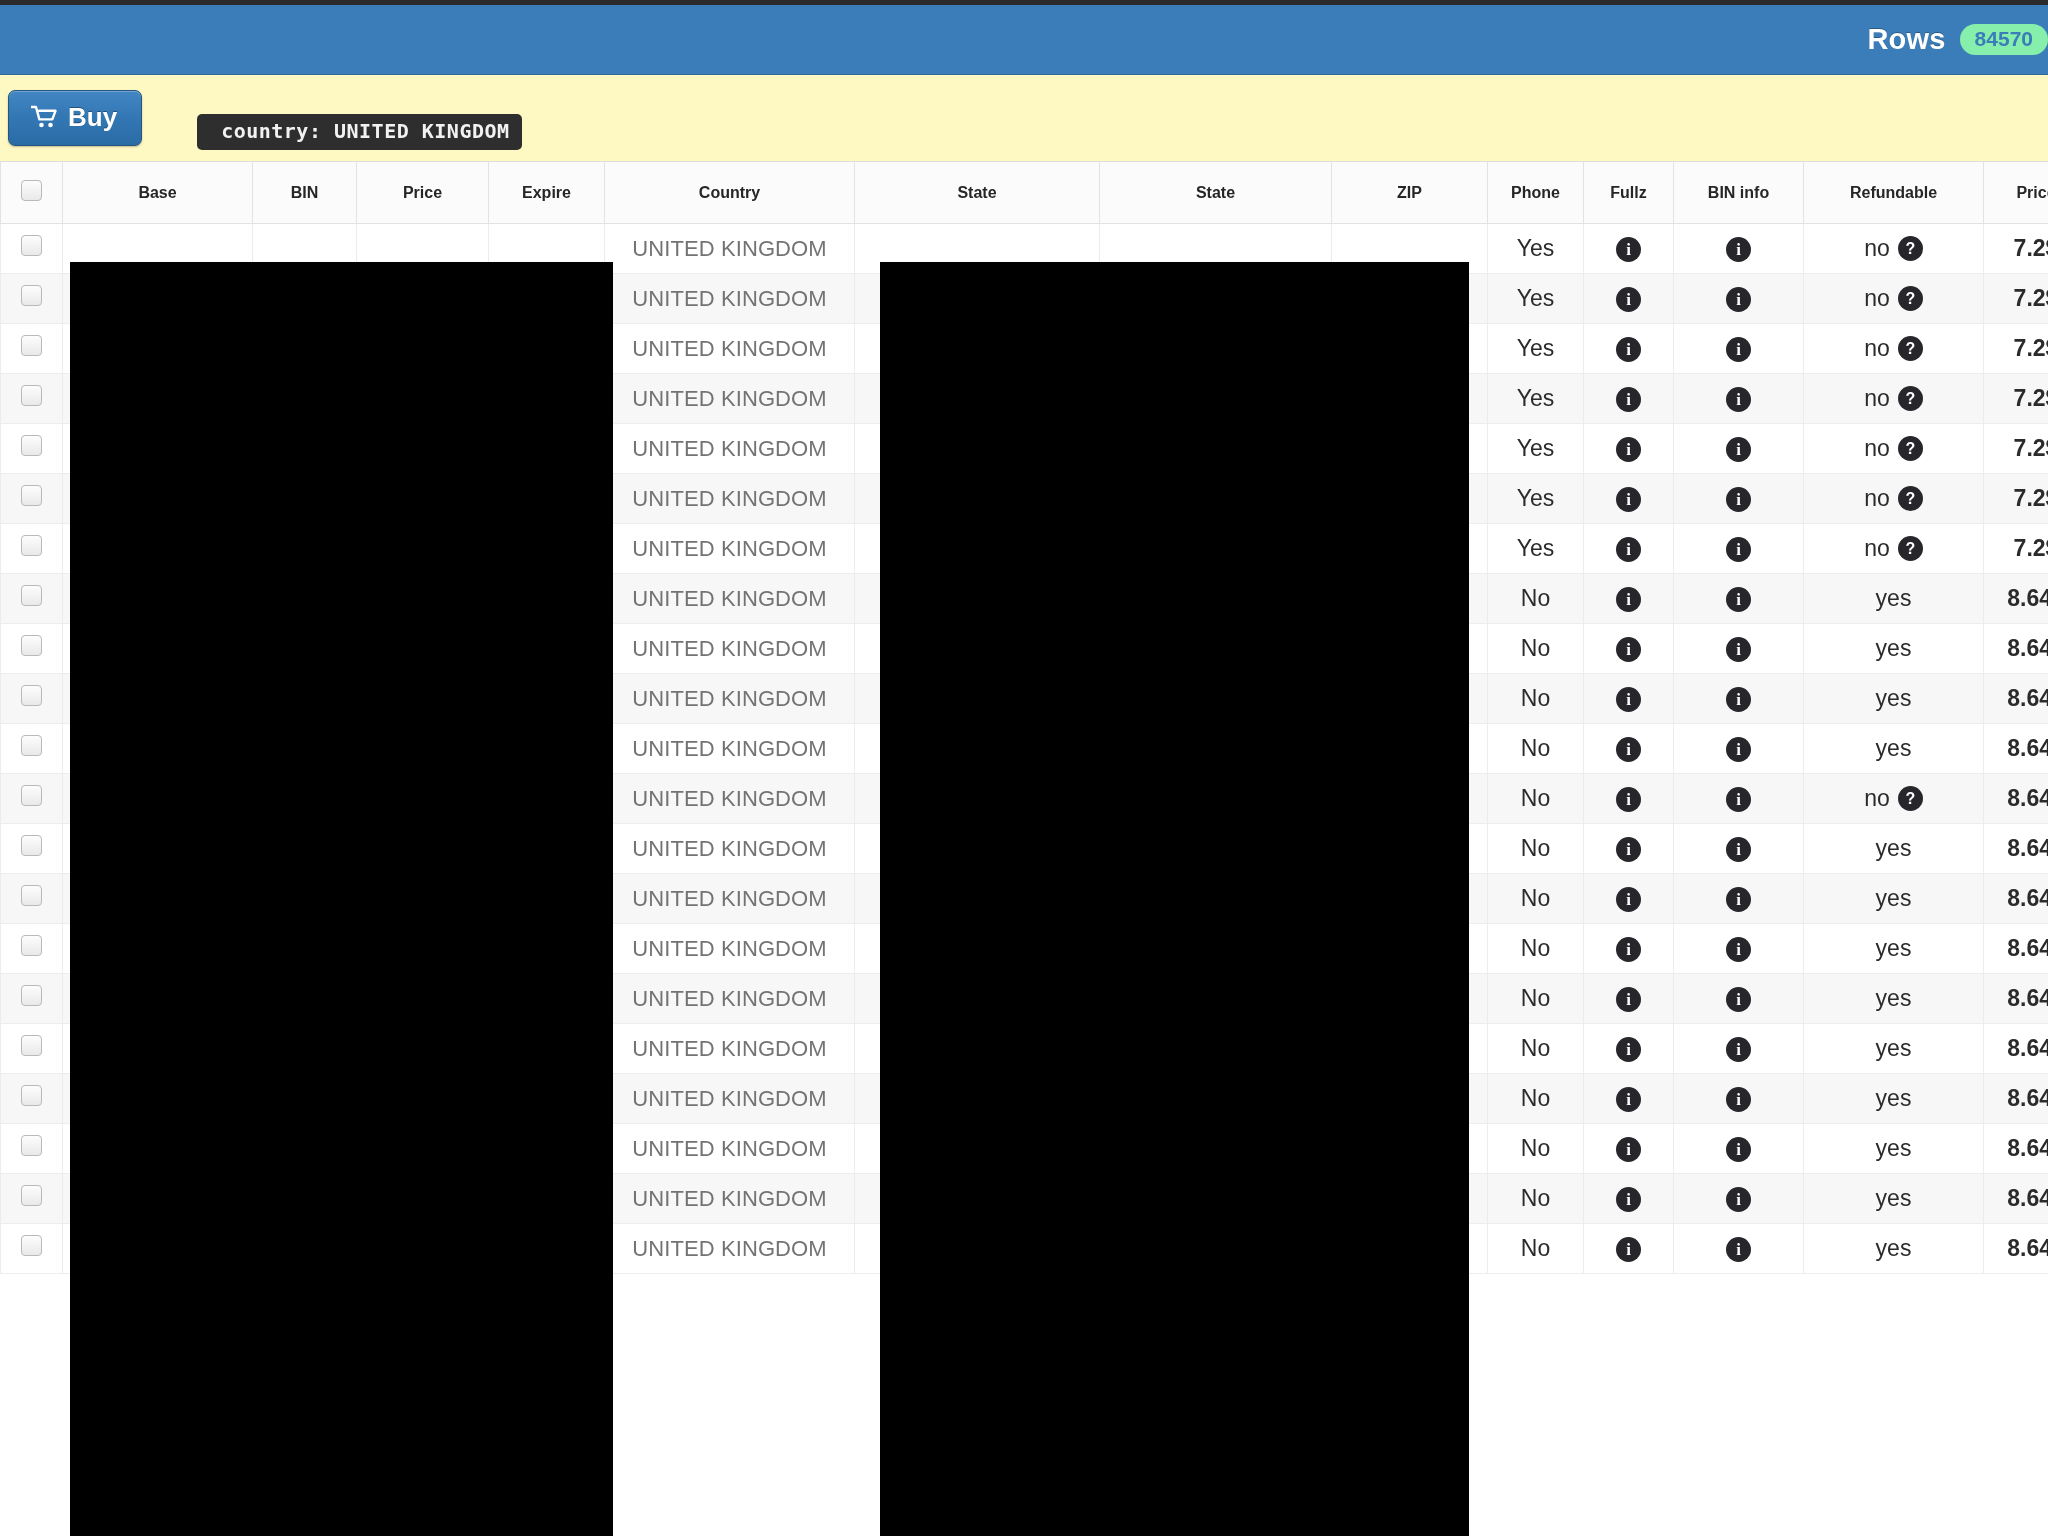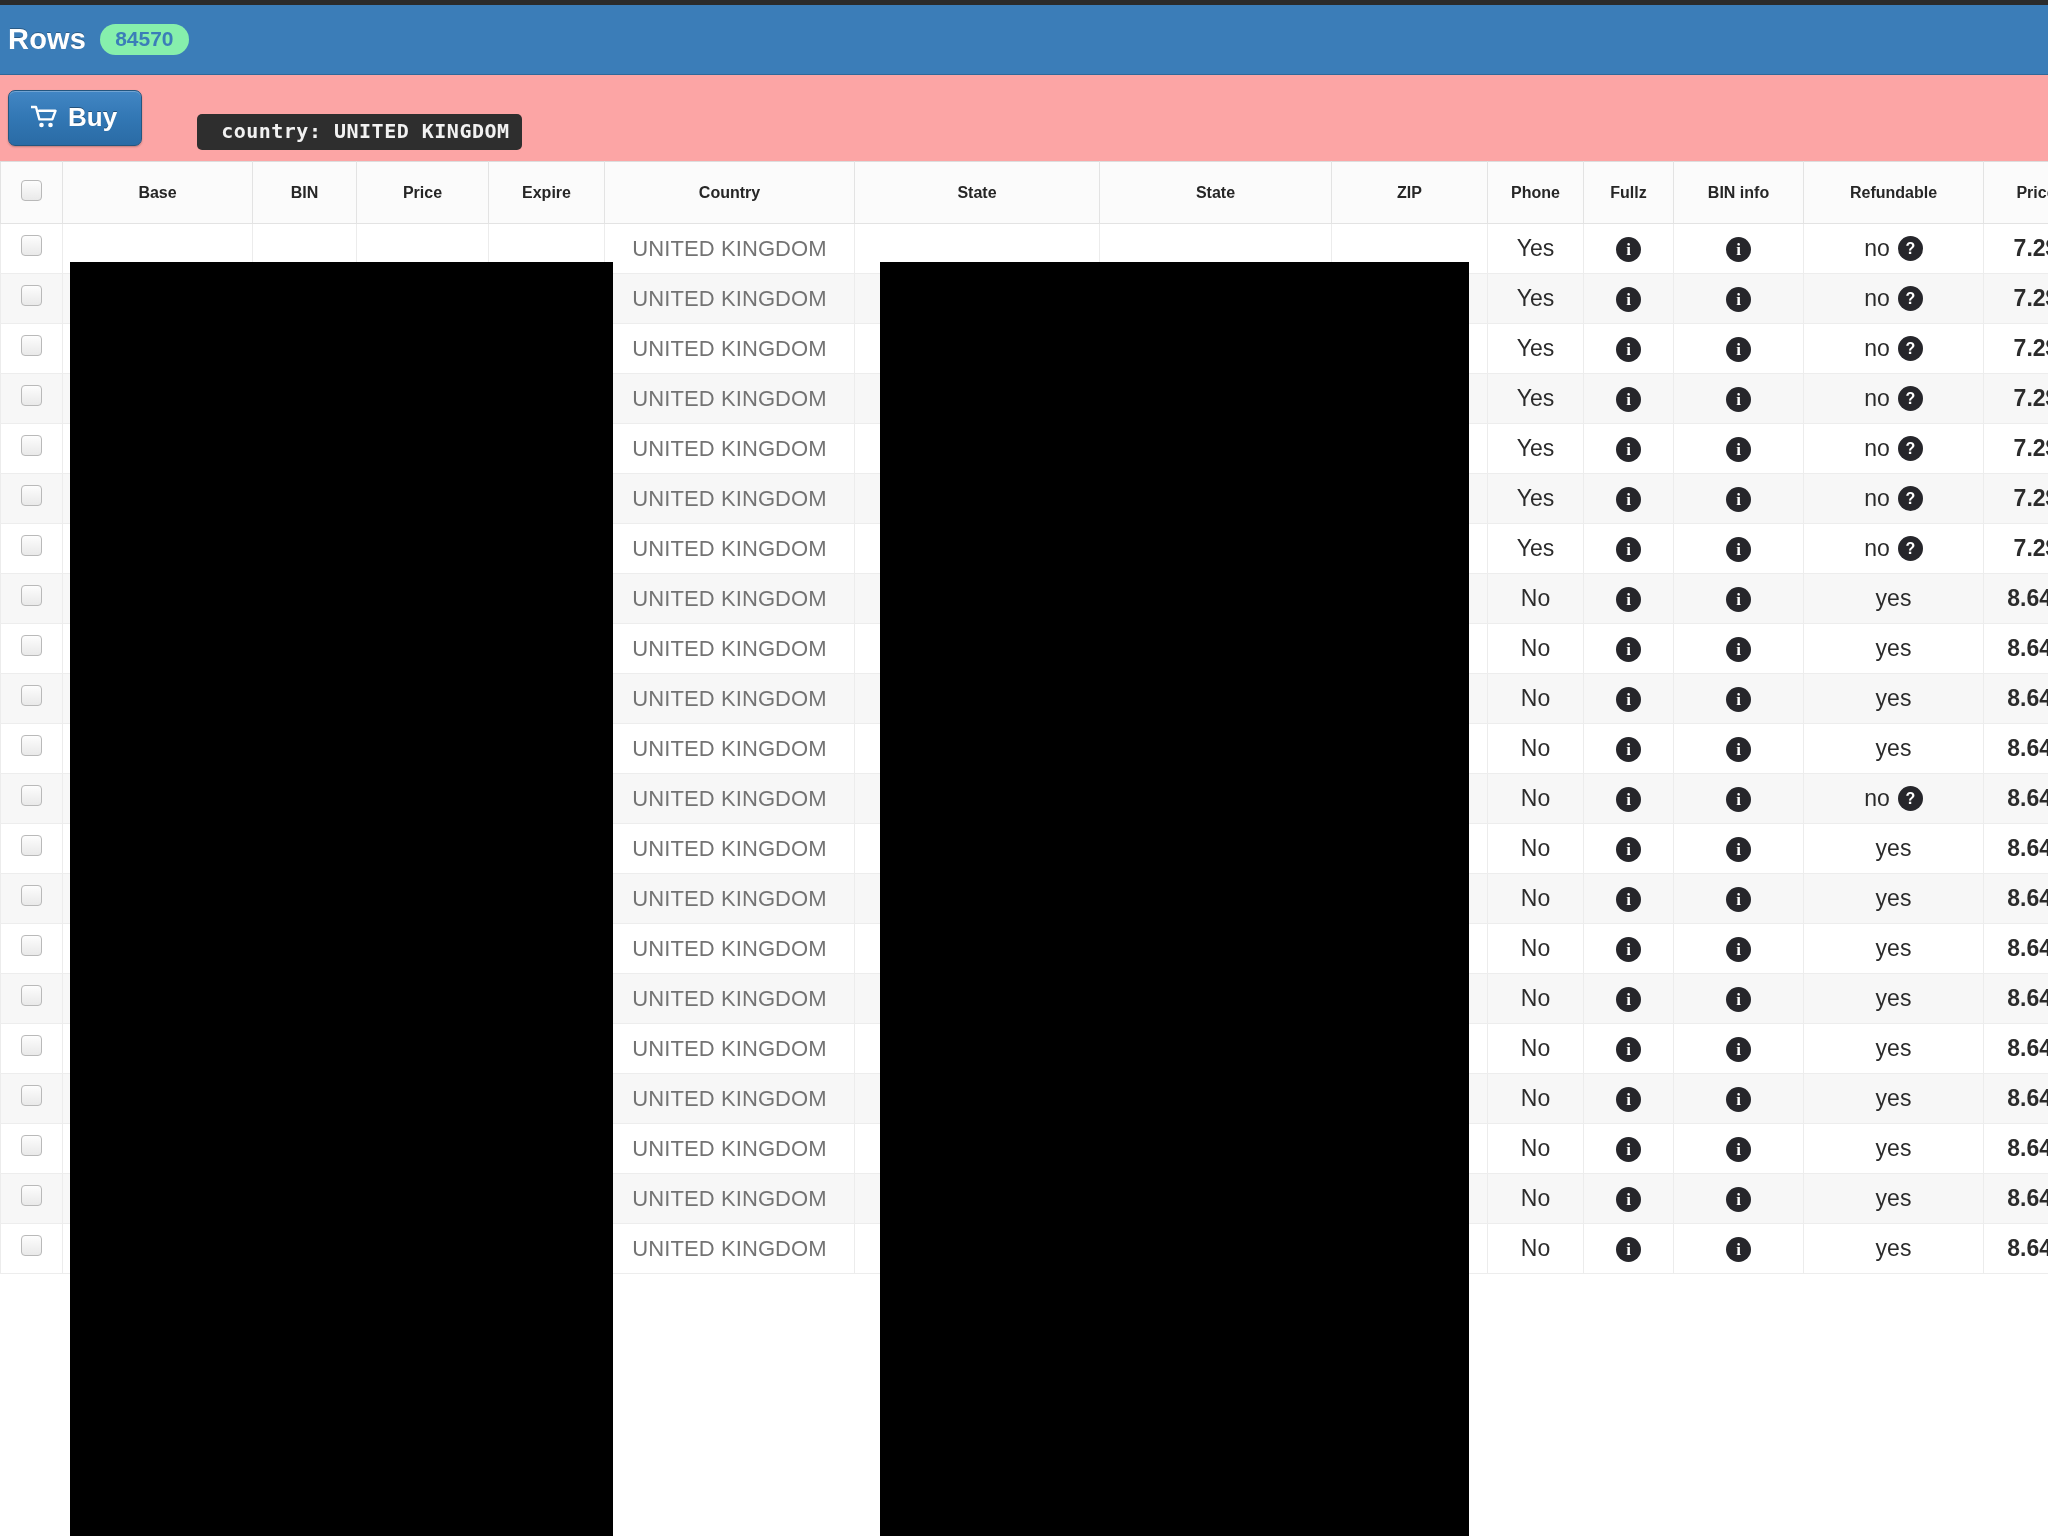--- a/index.html
+++ b/index.html
@@ -19,20 +19,21 @@
   }
 
   
   .header-bar {
     height: 70px;
     background: #3b7db8;
     display: flex;
     align-items: center;
     padding-left: 8px;
     border-bottom: 1px solid #2f6899;
+    justify-content: flex-end;
   }
   .header-title {
     color: #ffffff;
     font-size: 29px;
     font-weight: bold;
     letter-spacing: 0.2px;
     text-shadow: 0 -1px 0 rgba(0,0,0,.28);
   }
   .rows-badge {
     display: inline-block;
@@ -43,21 +44,21 @@
     font-size: 21px;
     font-weight: bold;
     padding: 3px 15px 5px 15px;
     line-height: 1.1;
     vertical-align: 4px;
   }
 
   
   .toolbar {
     height: 86px;
-    background: #fca5a5;
+    background: #fef9c3;
     display: flex;
     align-items: center;
     padding-left: 8px;
   }
   .buy-button {
     display: inline-flex;
     align-items: center;
     gap: 11px;
     background: linear-gradient(180deg, #4286c4 0%, #3277b4 50%, #2a6ba5 100%);
     border: 1px solid #24567f;

